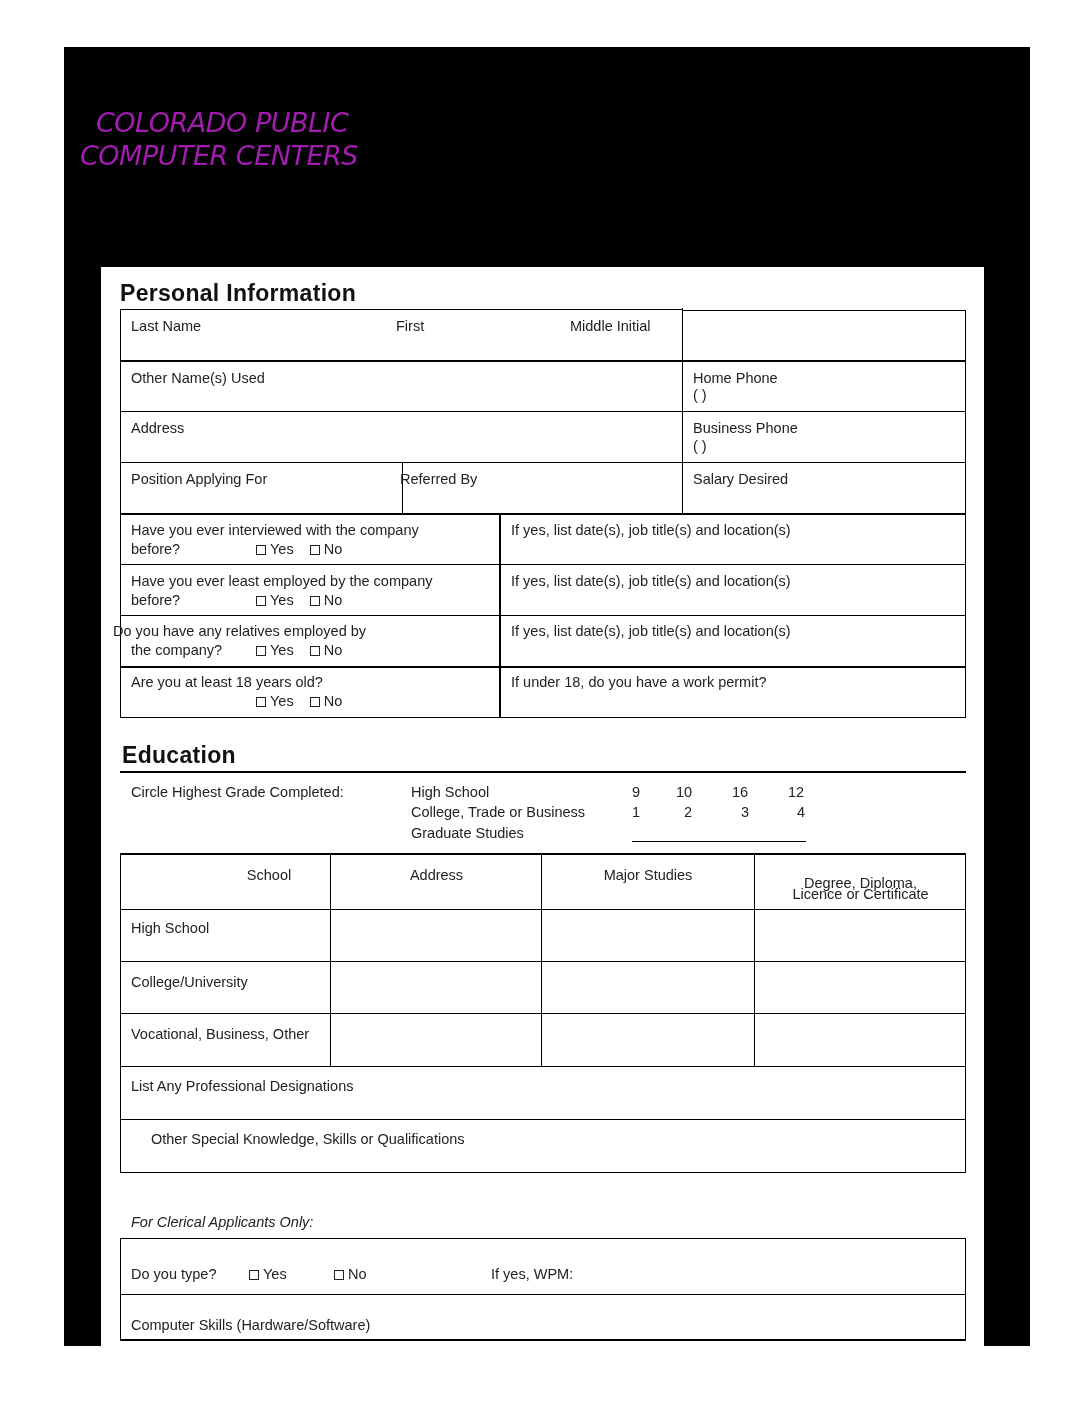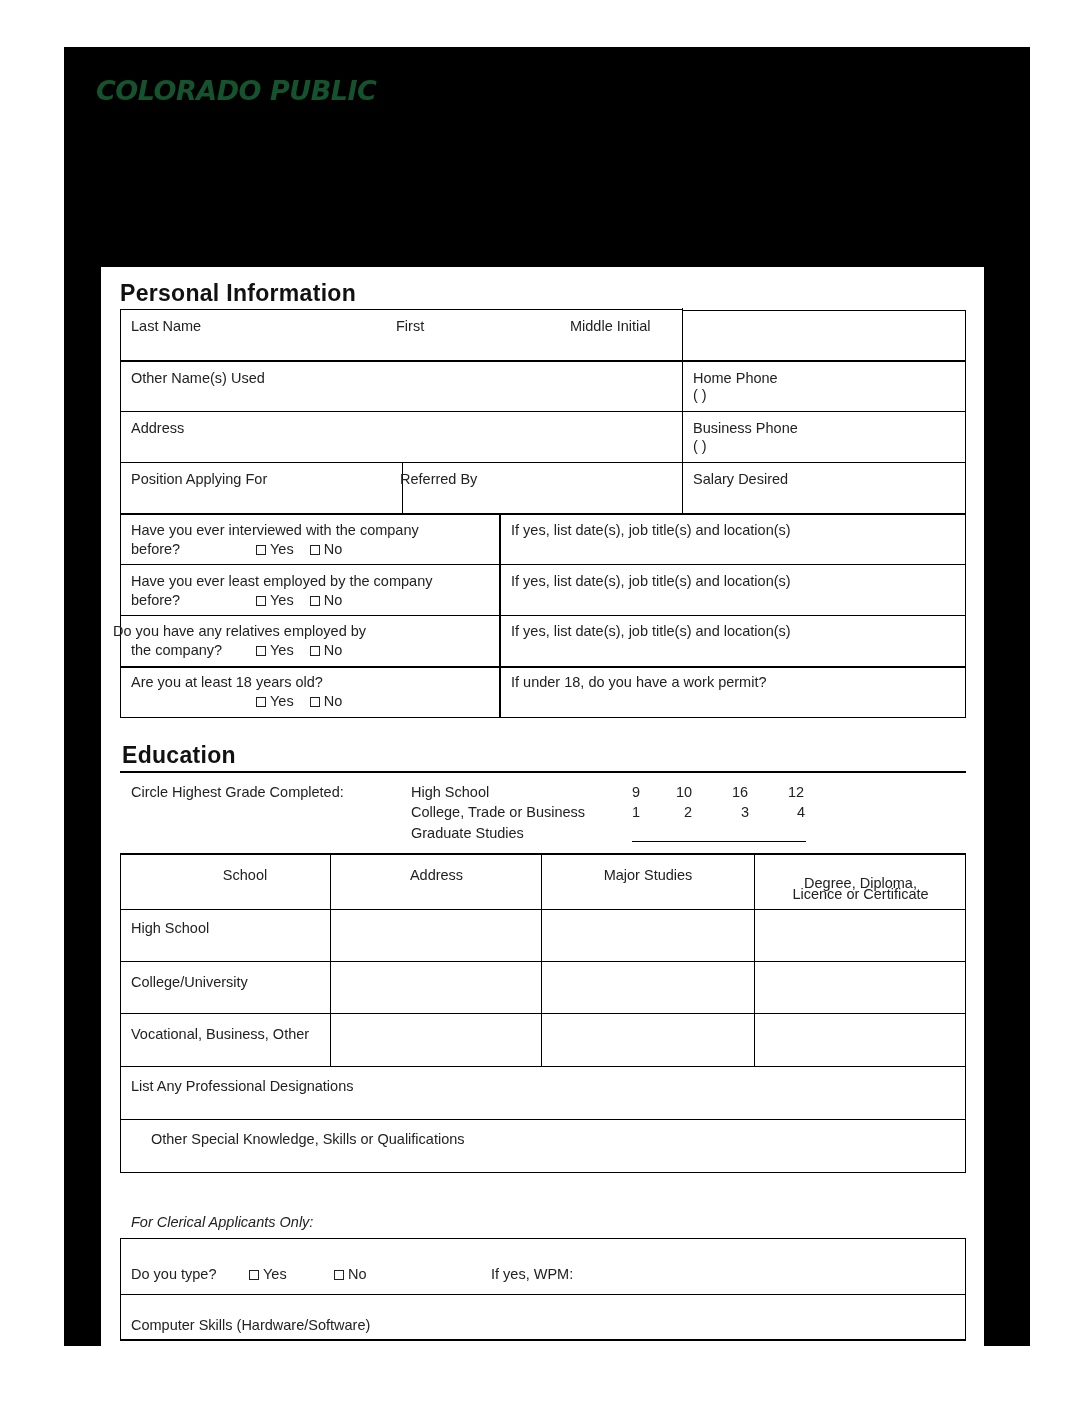--- a/index.html
+++ b/index.html
@@ -1,20 +1,20 @@
 <!DOCTYPE html>
 <html><head>
 <meta charset="utf-8">
 <style>
   html, body { margin: 0; padding: 0; background: #ffffff; }
   body { width: 1088px; height: 1408px; position: relative; overflow: hidden;
          font-family: "Liberation Sans", sans-serif; color: #111; }
   .frame { position: absolute; left: 64px; top: 47px; width: 966px; height: 1299px; background: #000; }
-  .brand { position: absolute; left: 80px; top: 74px; font-family: "DejaVu Sans", sans-serif;
-           font-weight: bold; font-style: italic; color: #14532d; font-size: 27px; line-height: 33px;
+  .brand { position: absolute; left: 80px; top: 106px; font-family: "DejaVu Sans", sans-serif;
+           font-weight: normal; font-style: italic; color: #a21caf; font-size: 27px; line-height: 33px;
            letter-spacing: -0.5px; text-transform: uppercase; }
   .brand .l1 { display: block; padding-left: 16px; }
   .brand .l2 { display: block; }
   .sheet { position: absolute; left: 101px; top: 267px; width: 883px; height: 1141px; background: #fff; }
   .abs { position: absolute; }
   .h2 { font-weight: bold; font-size: 23px; color: #111; letter-spacing: 0.3px; }
   .lbl { font-size: 14.5px; color: #222; line-height: 19px; white-space: nowrap; }
   .box { position: absolute; border: 1.5px solid #000; box-sizing: border-box; }
   .hl { position: absolute; height: 0; border-top: 1.5px solid #000; }
   .vl { position: absolute; width: 0; border-left: 1.5px solid #000; }
@@ -24,20 +24,21 @@
   .opt { display: inline-flex; align-items: center; cursor: pointer; }
   .center { text-align: center; }
   .it { font-style: italic; }
 </style>
 </head>
 <body>
 
 <div class="frame"></div>
 <div class="brand">
   <span class="l1">Colorado Public</span>
+  <span class="l2">Computer Centers</span>
 </div>
 
 <div class="sheet"></div>
 
 <div class="abs h2" style="left:120px; top:280px;">Personal Information</div>
 
 <div>
 
   <div class="box" style="left:120px; top:310px; width:846px; height:408px; border-top:none;"></div>
   <div class="hl" style="left:120px; top:309px; width:562px;"></div>
@@ -150,21 +151,21 @@
   <div class="box" style="left:120px; top:853px; width:846px; height:320px; border-top-width:2px;"></div>
   <div class="hl" style="left:120px; top:909px; width:846px;"></div>
   <div class="hl" style="left:120px; top:961px; width:846px;"></div>
   <div class="hl" style="left:120px; top:1013px; width:846px;"></div>
   <div class="hl" style="left:120px; top:1066px; width:846px;"></div>
   <div class="hl" style="left:120px; top:1119px; width:846px;"></div>
   <div class="vl" style="left:330px; top:853px; height:213px;"></div>
   <div class="vl" style="left:541px; top:853px; height:213px;"></div>
   <div class="vl" style="left:754px; top:853px; height:213px;"></div>
 
-  <div class="abs lbl center" style="left:120px; top:866px; width:250px;">School</div>
+  <div class="abs lbl center" style="left:120px; top:866px; width:250px;padding-left:24px;">School</div>
   <div class="abs lbl center" style="left:331px; top:866px; width:211px;">Address</div>
   <div class="abs lbl center" style="left:542px; top:866px; width:212px;">Major Studies</div>
   <div class="abs lbl center" style="left:755px; top:866px; width:211px;margin-top:8px;">Degree, Diploma,</div>
   <div class="abs lbl center" style="left:755px; top:885px; width:211px;">Licence or Certificate</div>
 
   <div class="abs lbl" style="left:131px; top:919px;">High School</div>
   <div class="abs lbl" style="left:131px; top:973px;">College/University</div>
   <div class="abs lbl" style="left:131px; top:1025px;">Vocational, Business, Other</div>
 
   <div class="abs" style="left:332px; top:911px; width:208px; height:49px;"></div>

